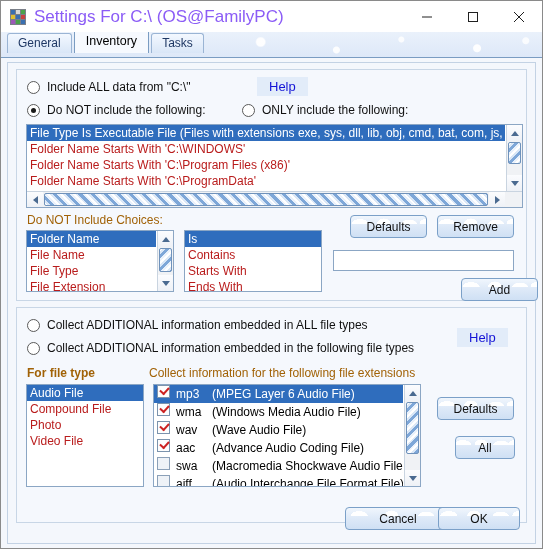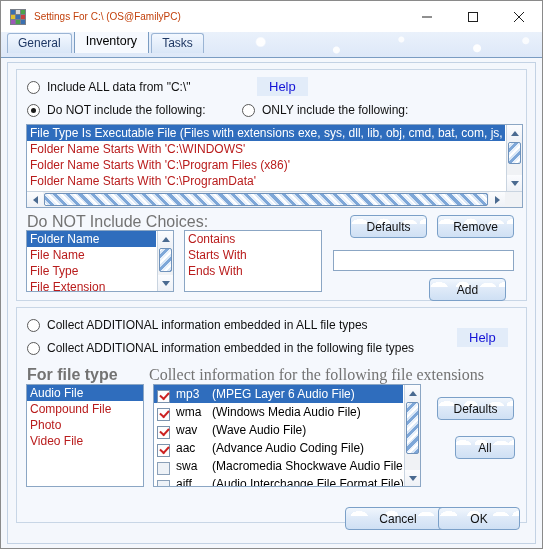--- a/index.html
+++ b/index.html
@@ -29,21 +29,21 @@
     position: relative;
   }
   .app-icon {
     width: 16px; height: 16px; margin-left: 9px; margin-right: 8px;
     flex: 0 0 16px;
     display: grid; grid-template-columns: repeat(3, 1fr); grid-template-rows: repeat(3, 1fr);
     gap: 1px; background: #7a7f88; padding: 1px;
   }
   .app-icon i { display:block; }
   .title-text {
-    font-size: 10px; color: #c2410c; white-space: nowrap;
+    font-size: 17px; color: #8b5cf6; white-space: nowrap;
   }
   .win-buttons { margin-left: auto; display: flex; height: 31px; }
   .win-btn {
     width: 46px; height: 31px;
     display: flex; align-items: center; justify-content: center;
     background: transparent;
   }
   .win-btn svg { display:block; }
 
   
@@ -182,21 +182,21 @@
     background-image: repeating-linear-gradient(45deg,
       #ffffff 0 2px, #dae7f6 2px 4px, #7ea7d8 4px 7px, #e9f1fb 7px 9px);
     background-color: #cddff2;
   }
   .tri { width:0;height:0; }
   .tri.up    { border-left:4px solid transparent;border-right:4px solid transparent;border-bottom:5px solid #4a6a90; }
   .tri.down  { border-left:4px solid transparent;border-right:4px solid transparent;border-top:5px solid #4a6a90; }
   .tri.left  { border-top:4px solid transparent;border-bottom:4px solid transparent;border-right:5px solid #4a6a90; }
   .tri.right { border-top:4px solid transparent;border-bottom:4px solid transparent;border-left:5px solid #4a6a90; }
 
-  .caption { position: absolute; font-size: 16px; color: #737373; white-space: nowrap; }
+  .caption { position: absolute; font-size: 12px; color: #a16207; white-space: nowrap; }
 
   
   .snowbtn {
     position: absolute;
     height: 23px;
     border: 1px solid #7ba0c8;
     border-radius: 4px;
     background: linear-gradient(#f0f6fd 0%, #dfeaf8 45%, #cfe0f4 100%);
     display: flex; align-items: center; justify-content: center;
     font-size: 12px; color: #111;
@@ -216,21 +216,21 @@
 
   .textinput {
     position: absolute; height: 21px;
     border: 1px solid #8ba6c4; background: #fff;
     font-size: 12px; padding: 0 4px; line-height: 19px;
     color: #000;
   }
 
   
   .chkitem {
-    height: 18px; line-height: 18px; display: flex; align-items: flex-end;
+    height: 18px; line-height: 18px; display: flex; align-items: flex-start;
     font-size: 12px; padding-left: 3px; white-space: nowrap; overflow: hidden;
   }
   .chkitem.sel { background: #2f6dbd; color: #fff; }
   .chkbox {
     width: 13px; height: 13px; flex: 0 0 13px; margin-right: 6px;
     border: 1px solid #8ba0b8; background: #eef2f7;
     position: relative;
   }
   .chkbox.on { background: #fdfdfd; border-color: #7b93ad; }
   .chkbox.on::after {
@@ -359,59 +359,60 @@
               </div>
             <div class="thumb" style="top:17px; height:24px;"></div>
             <div class="arrow down">
                 <span class="tri down"></span>
               </div>
           </div>
         </div>
 
         <div class="listbox" style="left:167px; top:160px; width:138px; height:62px;">
           <div class="lb-items">
+            <div class="lb-item sel">Is</div>
             <div class="lb-item">Contains</div>
             <div class="lb-item">Starts With</div>
             <div class="lb-item">Ends With</div>
           </div>
         </div>
 
         <div class="snowbtn" style="left:333px; top:145px; width:77px;">
           <span class="snowcap"></span>
           <span class="lbl">Defaults</span>
         </div>
         <div class="snowbtn" style="left:420px; top:145px; width:77px;">
           <span class="snowcap"></span>
           <span class="lbl">Remove</span>
         </div>
 
         <input class="textinput" style="left: 316px; top: 180px; width: 181px;" value="" placeholder="">
 
-        <div class="snowbtn" style="left:412px; top:208px; width:77px;">
+        <div class="snowbtn" style="left:444px; top:208px; width:77px;">
           <span class="snowcap"></span>
           <span class="lbl">Add</span>
         </div>
       </div>
 
       <div class="group" id="group-additional">
 
         <div class="radio-row" style="left:10px; top:10px;">
           <span class="radio"></span>
           <span class="radio-label">Collect ADDITIONAL information embedded in ALL file types</span>
         </div>
 
         <div class="radio-row" style="left:10px; top:33px;">
           <span class="radio"></span>
           <span class="radio-label">Collect ADDITIONAL information embedded in the following file types</span>
         </div>
 
         <div class="help-link" style="left:440px; top:20px;">Help</div>
 
         <div class="caption" style="left:10px; top:58px;font-weight:bold;">For file type</div>
-        <div class="caption" style="left:132px; top:58px;font-family:Liberation Serif, serif;">Collect information for the following file extensions</div>
+        <div class="caption" style="left:132px; top:58px;">Collect information for the following file extensions</div>
 
         <div class="listbox" style="left:9px; top:76px; width:118px; height:103px;">
           <div class="lb-items">
             <div class="lb-item sel">Audio File</div>
             <div class="lb-item">Compound File</div>
             <div class="lb-item">Photo</div>
             <div class="lb-item">Video File</div>
           </div>
         </div>
 

